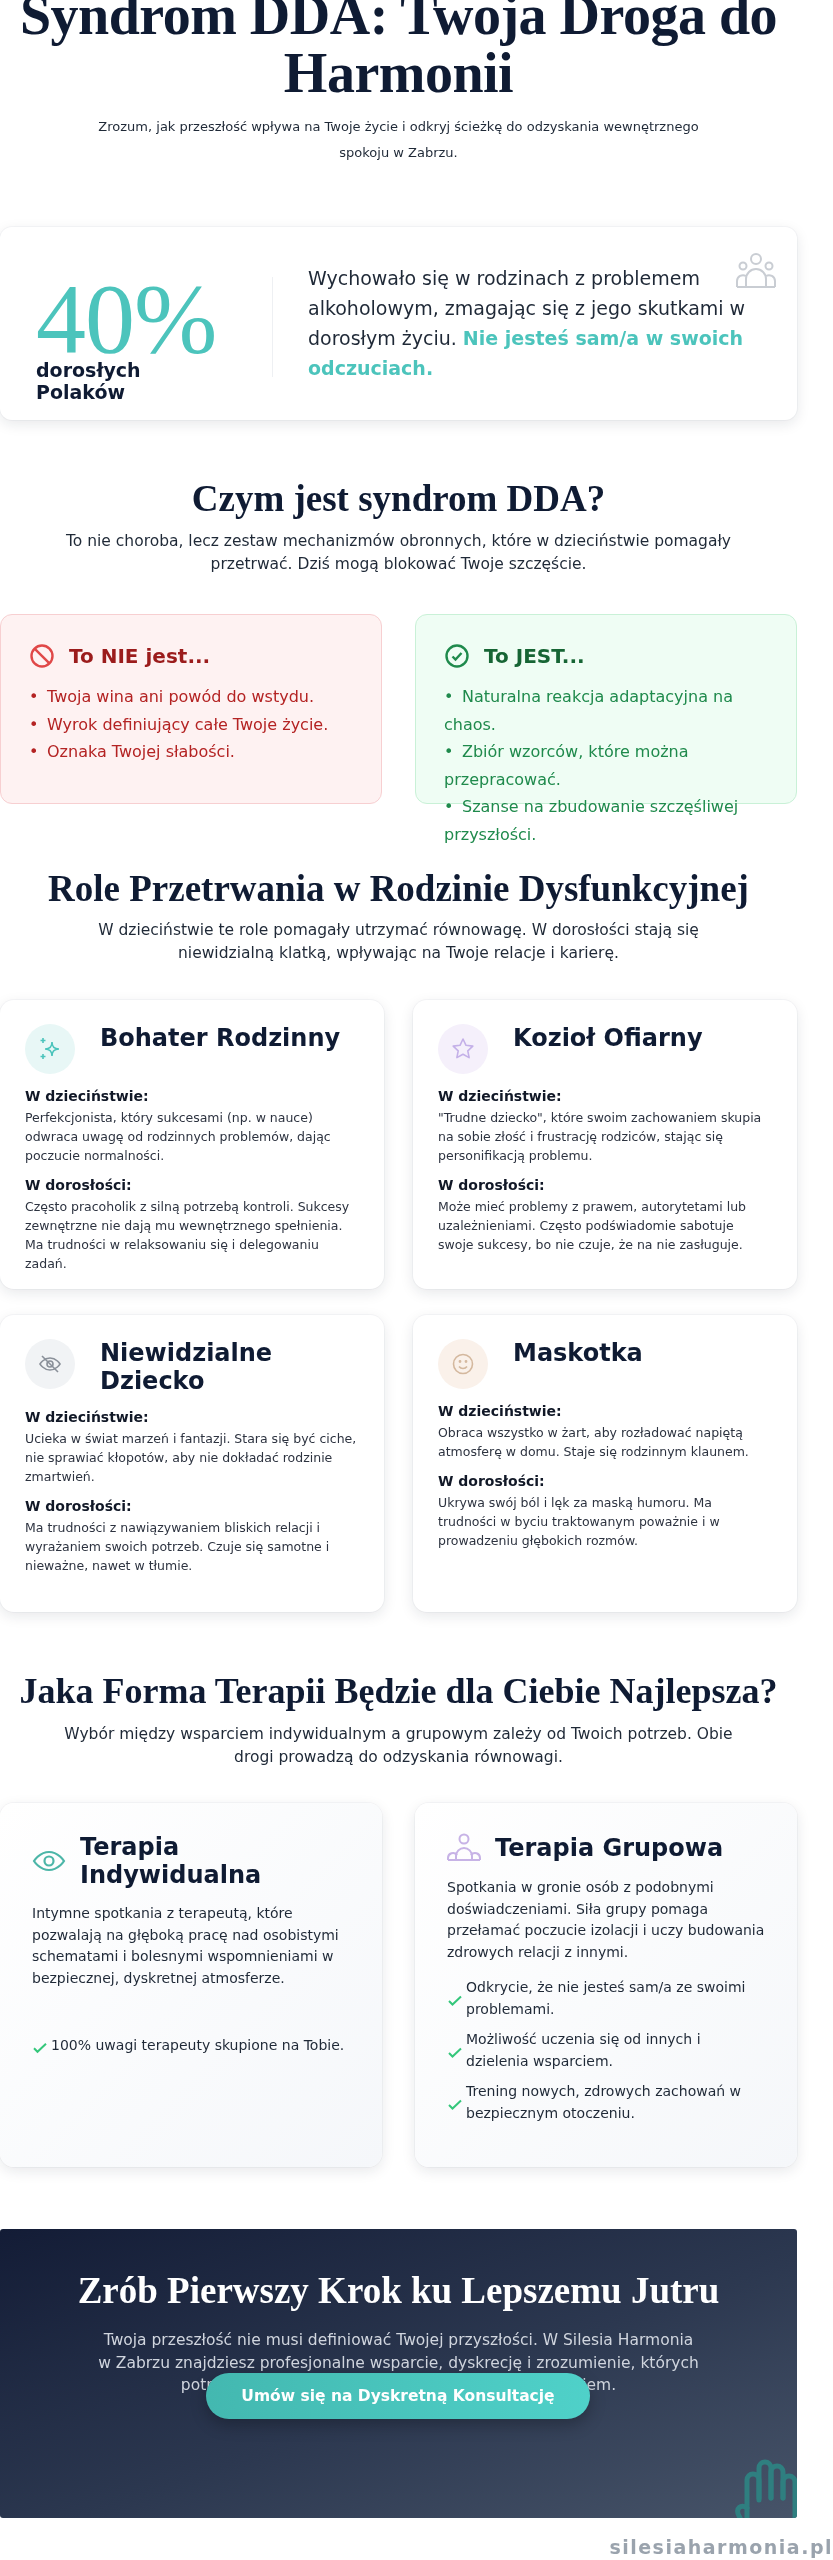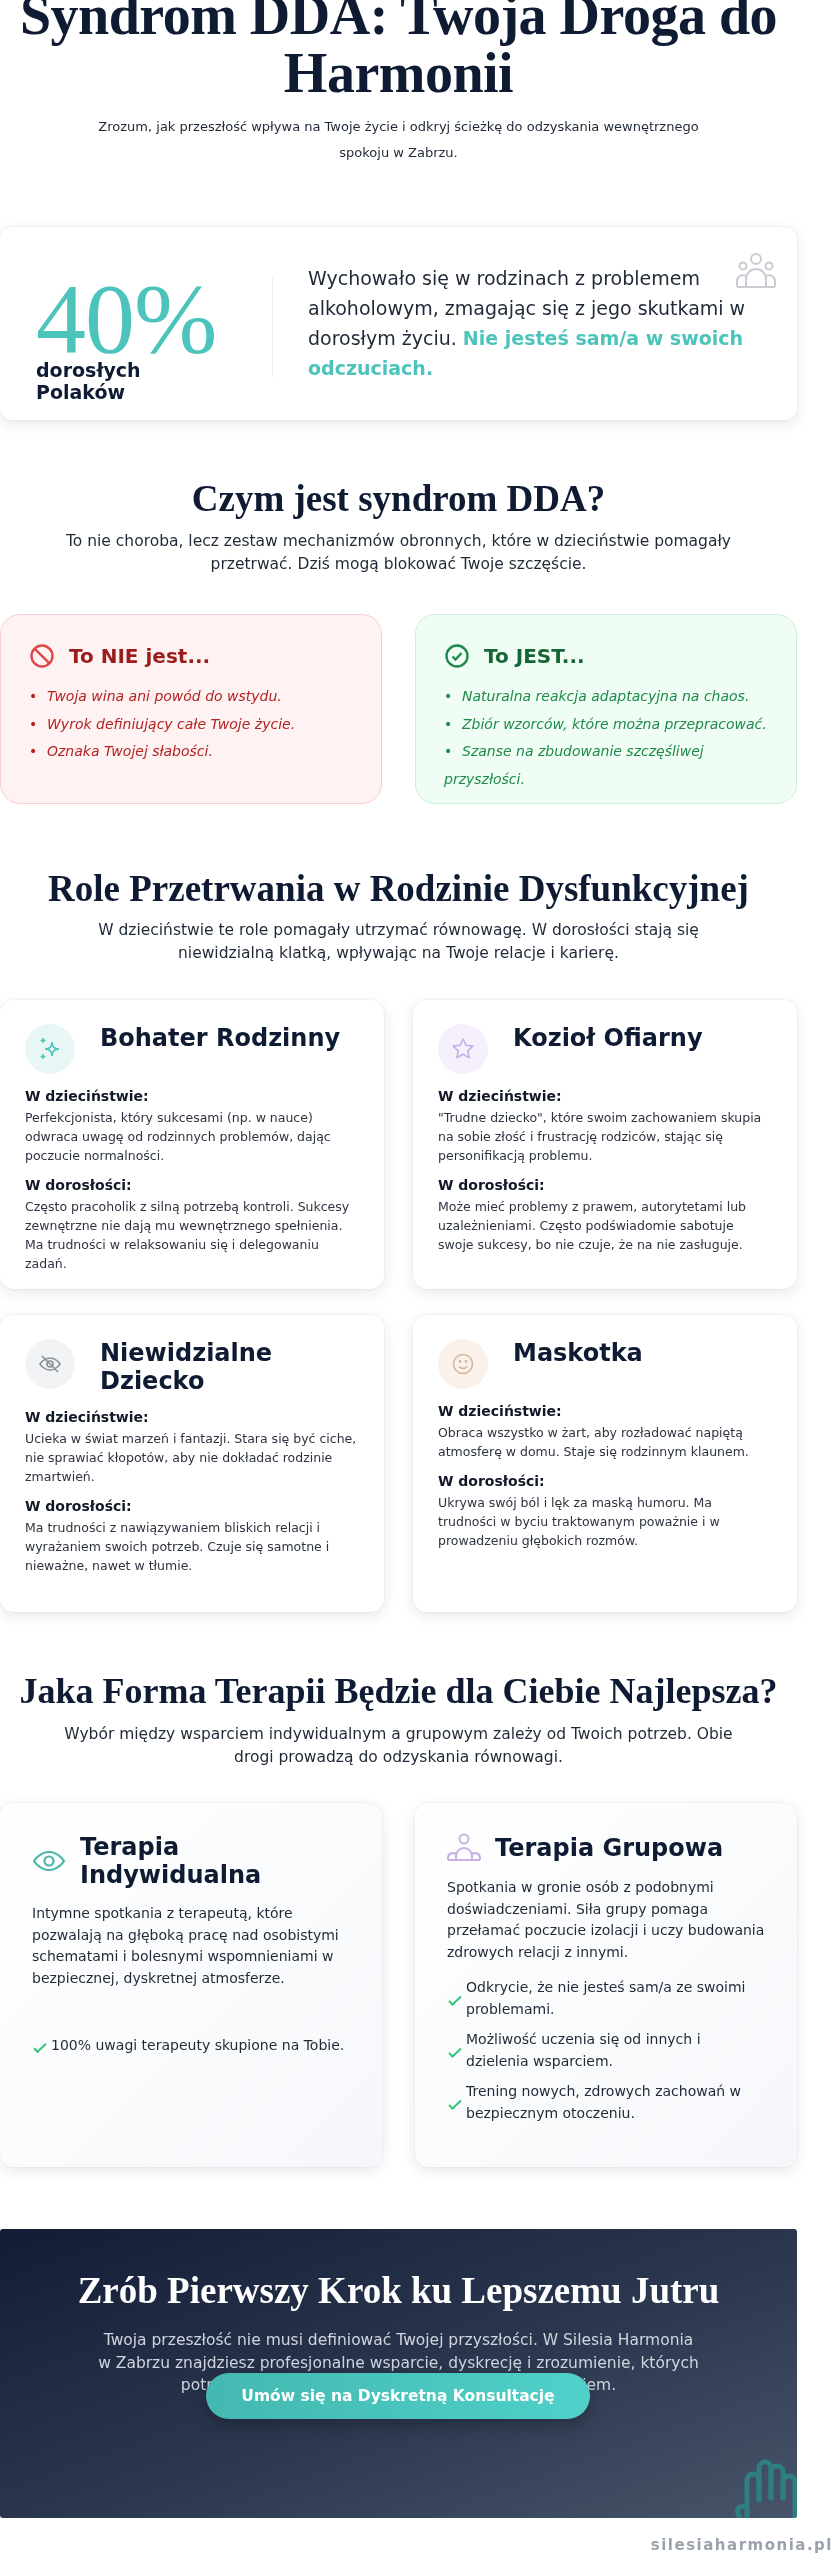--- a/index.html
+++ b/index.html
@@ -20,27 +20,27 @@
   .stat-divider { position: absolute; left: 272px; top: 50px; width: 1px; height: 100px; background: #eef0f3; }
   .stat-text { position: absolute; left: 308px; top: 36px; width: 440px; font-size: 19px; line-height: 30px; color: #1f2937; }
   .stat-text .hl { color: #4cc4bc; font-weight: 700; }
   .stat-icon { position: absolute; right: 20px; top: 24px; width: 42px; height: 40px; }
 
   
   .sec-title { position: absolute; left: 0; width: 797px; font-size: 37px; line-height: 42px; }
   .sec-sub { position: absolute; font-size: 15.5px; line-height: 23px; color: #1f2937; }
 
   
-  .nis-card { position: absolute; top: 614px; width: 382px; height: 190px; border-radius: 20px; padding: 24px 28px; }
+  .nis-card { position: absolute; top: 614px; width: 382px; height: 190px; border-radius: 12px; padding: 24px 28px; }
   .nis-not { left: 0; background: #fef2f2; border: 1.5px solid #f7cfd1; }
   .nis-is { left: 415px; background: #effdf4; border: 1.5px solid #c9f1d7; }
   .nis-head { display: flex; align-items: center; gap: 14px; font-size: 20px; font-weight: 700; margin-top: 4px; margin-bottom: 14px; }
   .nis-not .nis-head { color: #9b1c1c; }
   .nis-is .nis-head { color: #166534; }
-  .nis-list { list-style: none; font-size: 14px; line-height: 27.5px; font-style: italic; }
+  .nis-list { list-style: none; font-size: 16px; line-height: 27.5px; }
   .nis-not .nis-list { color: #b42323; }
   .nis-is .nis-list { color: #1f8a4c; }
   .nis-list li::before { content: "•"; display: inline-block; width: 14px; margin-right: 4px; }
 
   
   .role-card { position: absolute; width: 384px; background: #fff; border-radius: 14px; box-shadow: 0 4px 14px rgba(15,27,51,0.10), 0 0 0 1px rgba(15,27,51,0.03); padding: 24px 25px; }
   .role-head { display: flex; align-items: flex-start; gap: 25px; margin-bottom: 14px; }
   .role-icon { width: 50px; height: 50px; border-radius: 50%; display: flex; align-items: center; justify-content: center; flex-shrink: 0; }
   .role-title { font-size: 24px; line-height: 28px; font-weight: 700; color: #0f1b33; }
   .role-h { font-size: 14px; font-weight: 700; color: #111827; margin-bottom: 4px; }
@@ -55,21 +55,21 @@
   .ther-list li { display: flex; gap: 3px; margin-bottom: 9px; }
   .ther-list .chk { flex-shrink: 0; width: 16px; margin-top: 4px; }
 
   
   .cta { position: absolute; top: 2229px; left: 0; width: 797px; height: 289px; border-radius: 3px; background: linear-gradient(160deg, #131c36 0%, #2c3850 55%, #475469 100%); overflow: hidden; }
   .cta-title { position: absolute; top: 40px; left: 0; width: 797px; font-size: 37px; line-height: 44px; color: #ffffff; }
   .cta-text { position: absolute; top: 100px; left: 95px; width: 607px; font-size: 15.5px; line-height: 22.5px; color: #d0d5de; }
   .cta-btn { position: absolute; top: 2373px; left: 206px; width: 384px; height: 46px; border-radius: 23px; border: none; background: linear-gradient(90deg, #43b8b0, #4fd1c9); color: #ffffff; font-family: "DejaVu Sans", sans-serif; font-weight: 700; font-size: 15.5px; box-shadow: 0 6px 16px rgba(0,0,0,0.25); }
   .cta-hand { position: absolute; right: -6px; bottom: -30px; width: 70px; height: 110px; }
 
-  .watermark { position: absolute; right: 0; top: 2536px; font-size: 15px; font-weight: 700; color: #9aa3ad; letter-spacing: 1.5px; margin-left: 8px; }
+  .watermark { position: absolute; right: 0; top: 2536px; font-size: 19px; font-weight: 700; color: #9aa3ad; letter-spacing: 1.5px; margin-left: 8px; }
 </style>
 </head>
 <body>
 
 <div class="wrap">
 
   <h1 class="hero-title serif center">Syndrom DDA: Twoja Droga do Harmonii</h1>
   <p class="hero-sub center">Zrozum, jak przeszłość wpływa na Twoje życie i odkryj ścieżkę do odzyskania wewnętrznego spokoju w Zabrzu.</p>
 
   <div class="stat-card">

